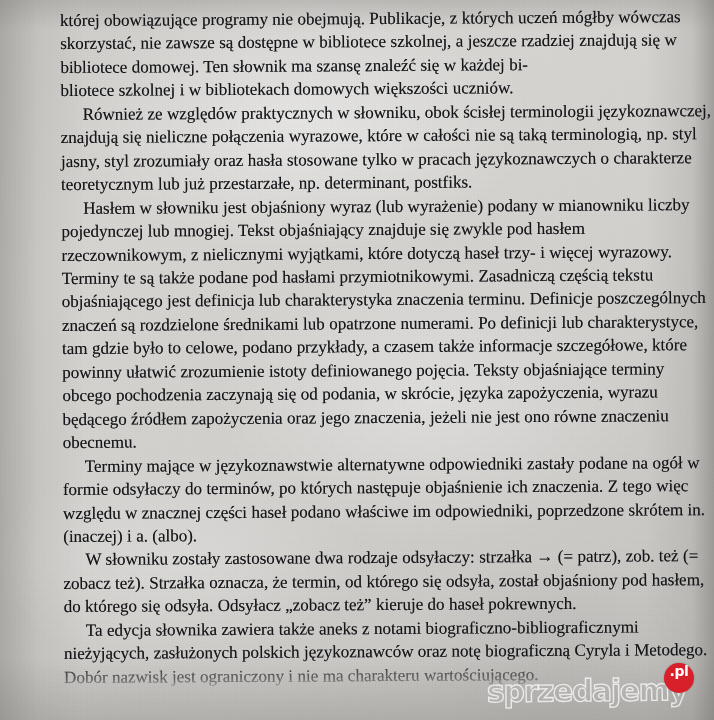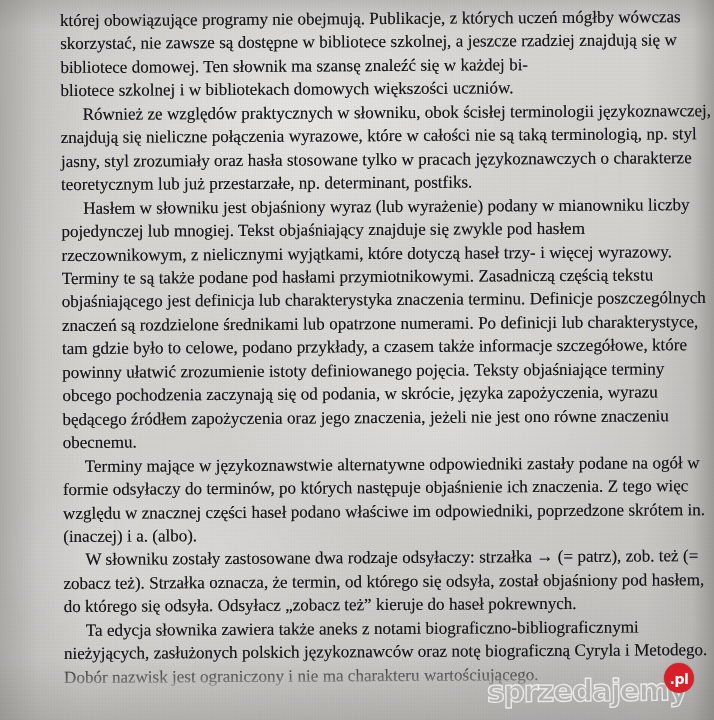--- a/index.html
+++ b/index.html
@@ -101,21 +101,21 @@
   #wm-badge {
     position: absolute;
     left: 177px;
     top: 0px;
     width: 30px;
     height: 30px;
     border-radius: 50%;
     background: #d8202a;
     box-shadow: 0 0 2px rgba(0,0,0,0.25);
     display: flex;
-    align-items: center;
+    align-items: flex-start;
     justify-content: center;
   }
   #wm-badge-text {
     font-family: "DejaVu Sans", "Liberation Sans", sans-serif;
     font-weight: 700;
     font-size: 14px;
     color: #ffffff;
     letter-spacing: -0.3px;
     line-height: 1;
     transform: translateY(1px);

